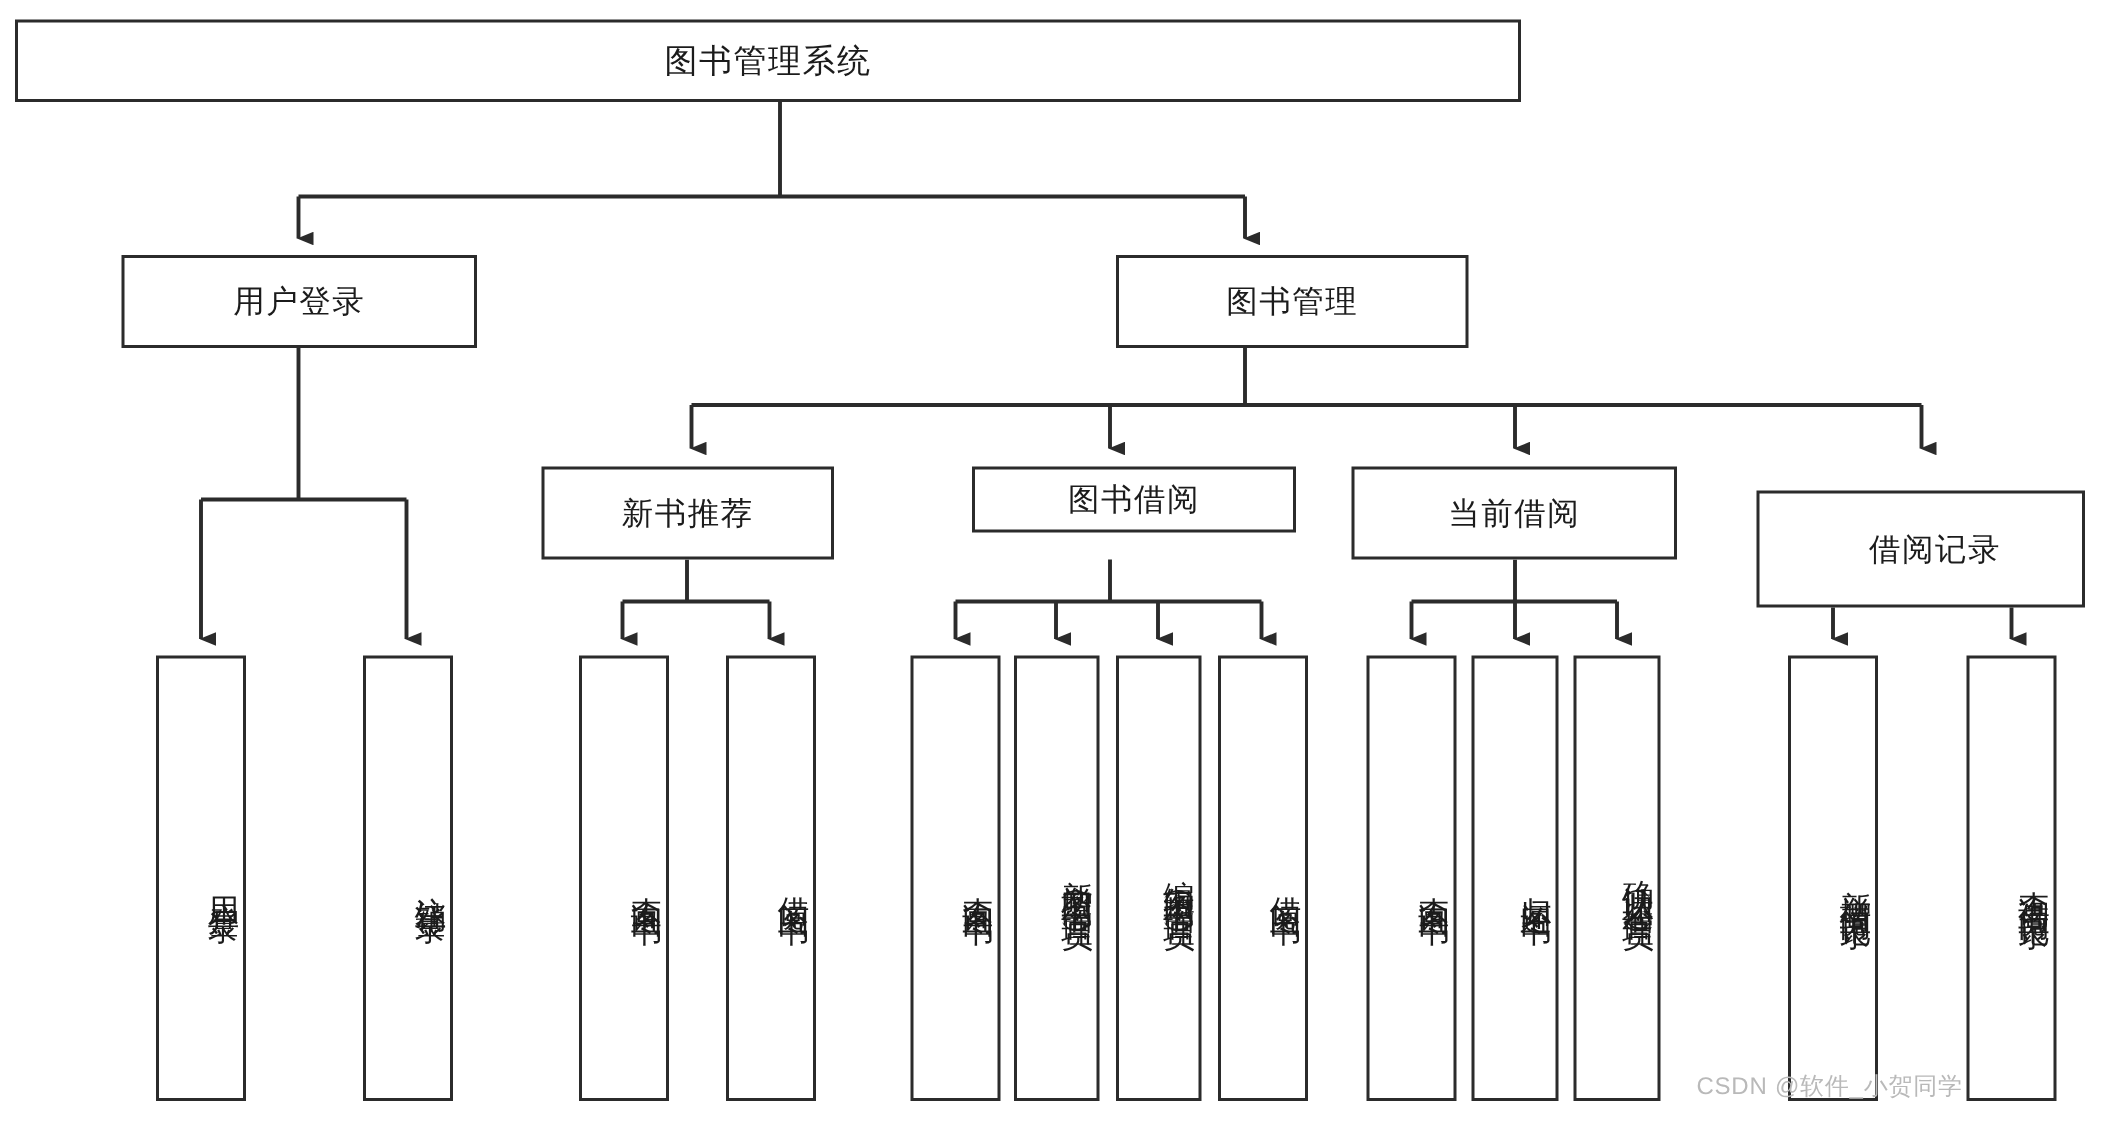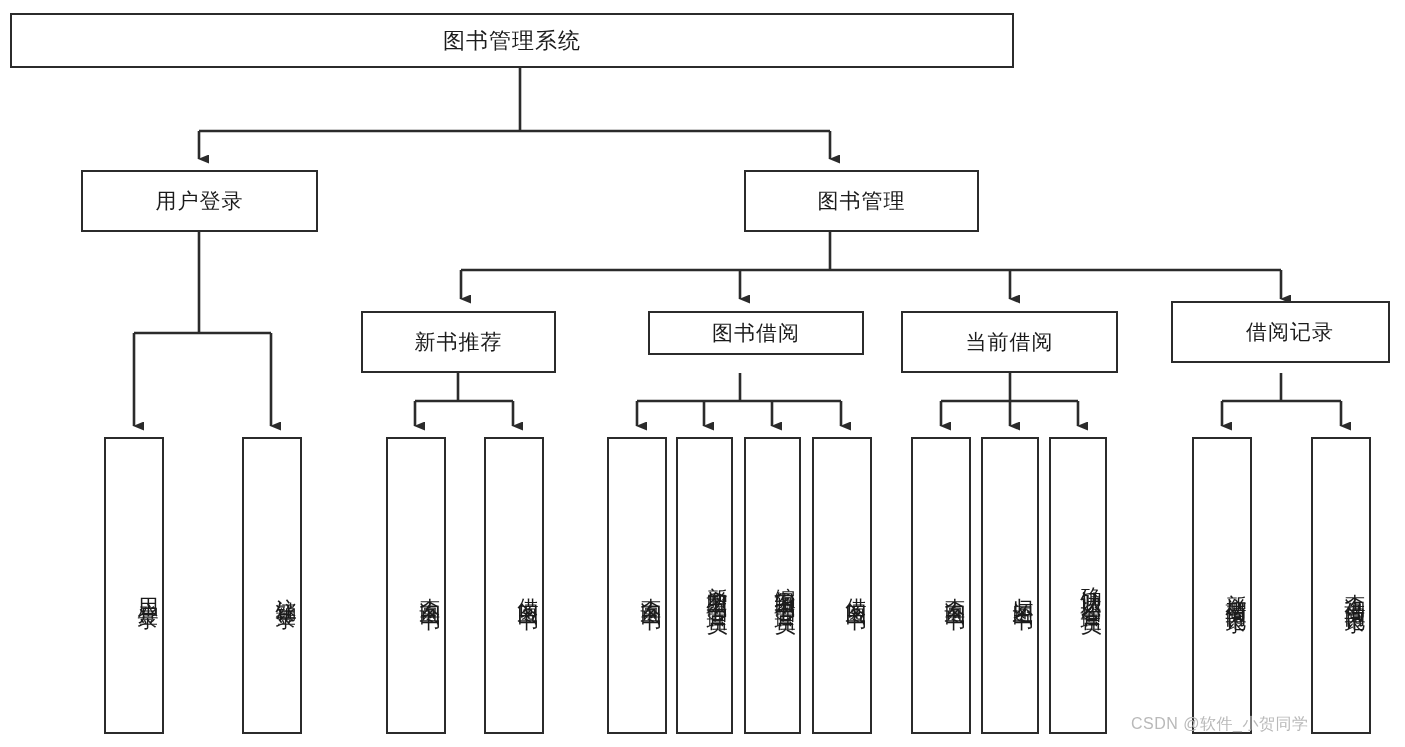--- a/index.html
+++ b/index.html
@@ -118,21 +118,21 @@
 
   <div class="node horiz" style="left:361px;top:311px;width:195px;height:62px;align-items:center;">
     <span>新书推荐</span>
   </div>
   <div class="node horiz" style="left:632px;top:311px;width:216px;height:44px;margin-left:16px;">
     <span>图书借阅</span>
   </div>
   <div class="node horiz" style="left:901px;top:311px;width:217px;height:62px;">
     <span>当前借阅</span>
   </div>
-  <div class="node horiz" style="left:1171px;top:301px;width:219px;height:62px;padding-left:19px;">
+  <div class="node horiz" style="left:1171px;top:327px;width:219px;height:78px;padding-left:19px;">
     <span>借阅记录</span>
   </div>
 
   <div class="node leaf" style="left:104px;top:437px;width:60px;height:297px;">
     <span>用户登录</span>
   </div>
   <div class="node leaf" style="left:242px;top:437px;width:60px;height:297px;">
     <span>注销登录</span>
   </div>
 

